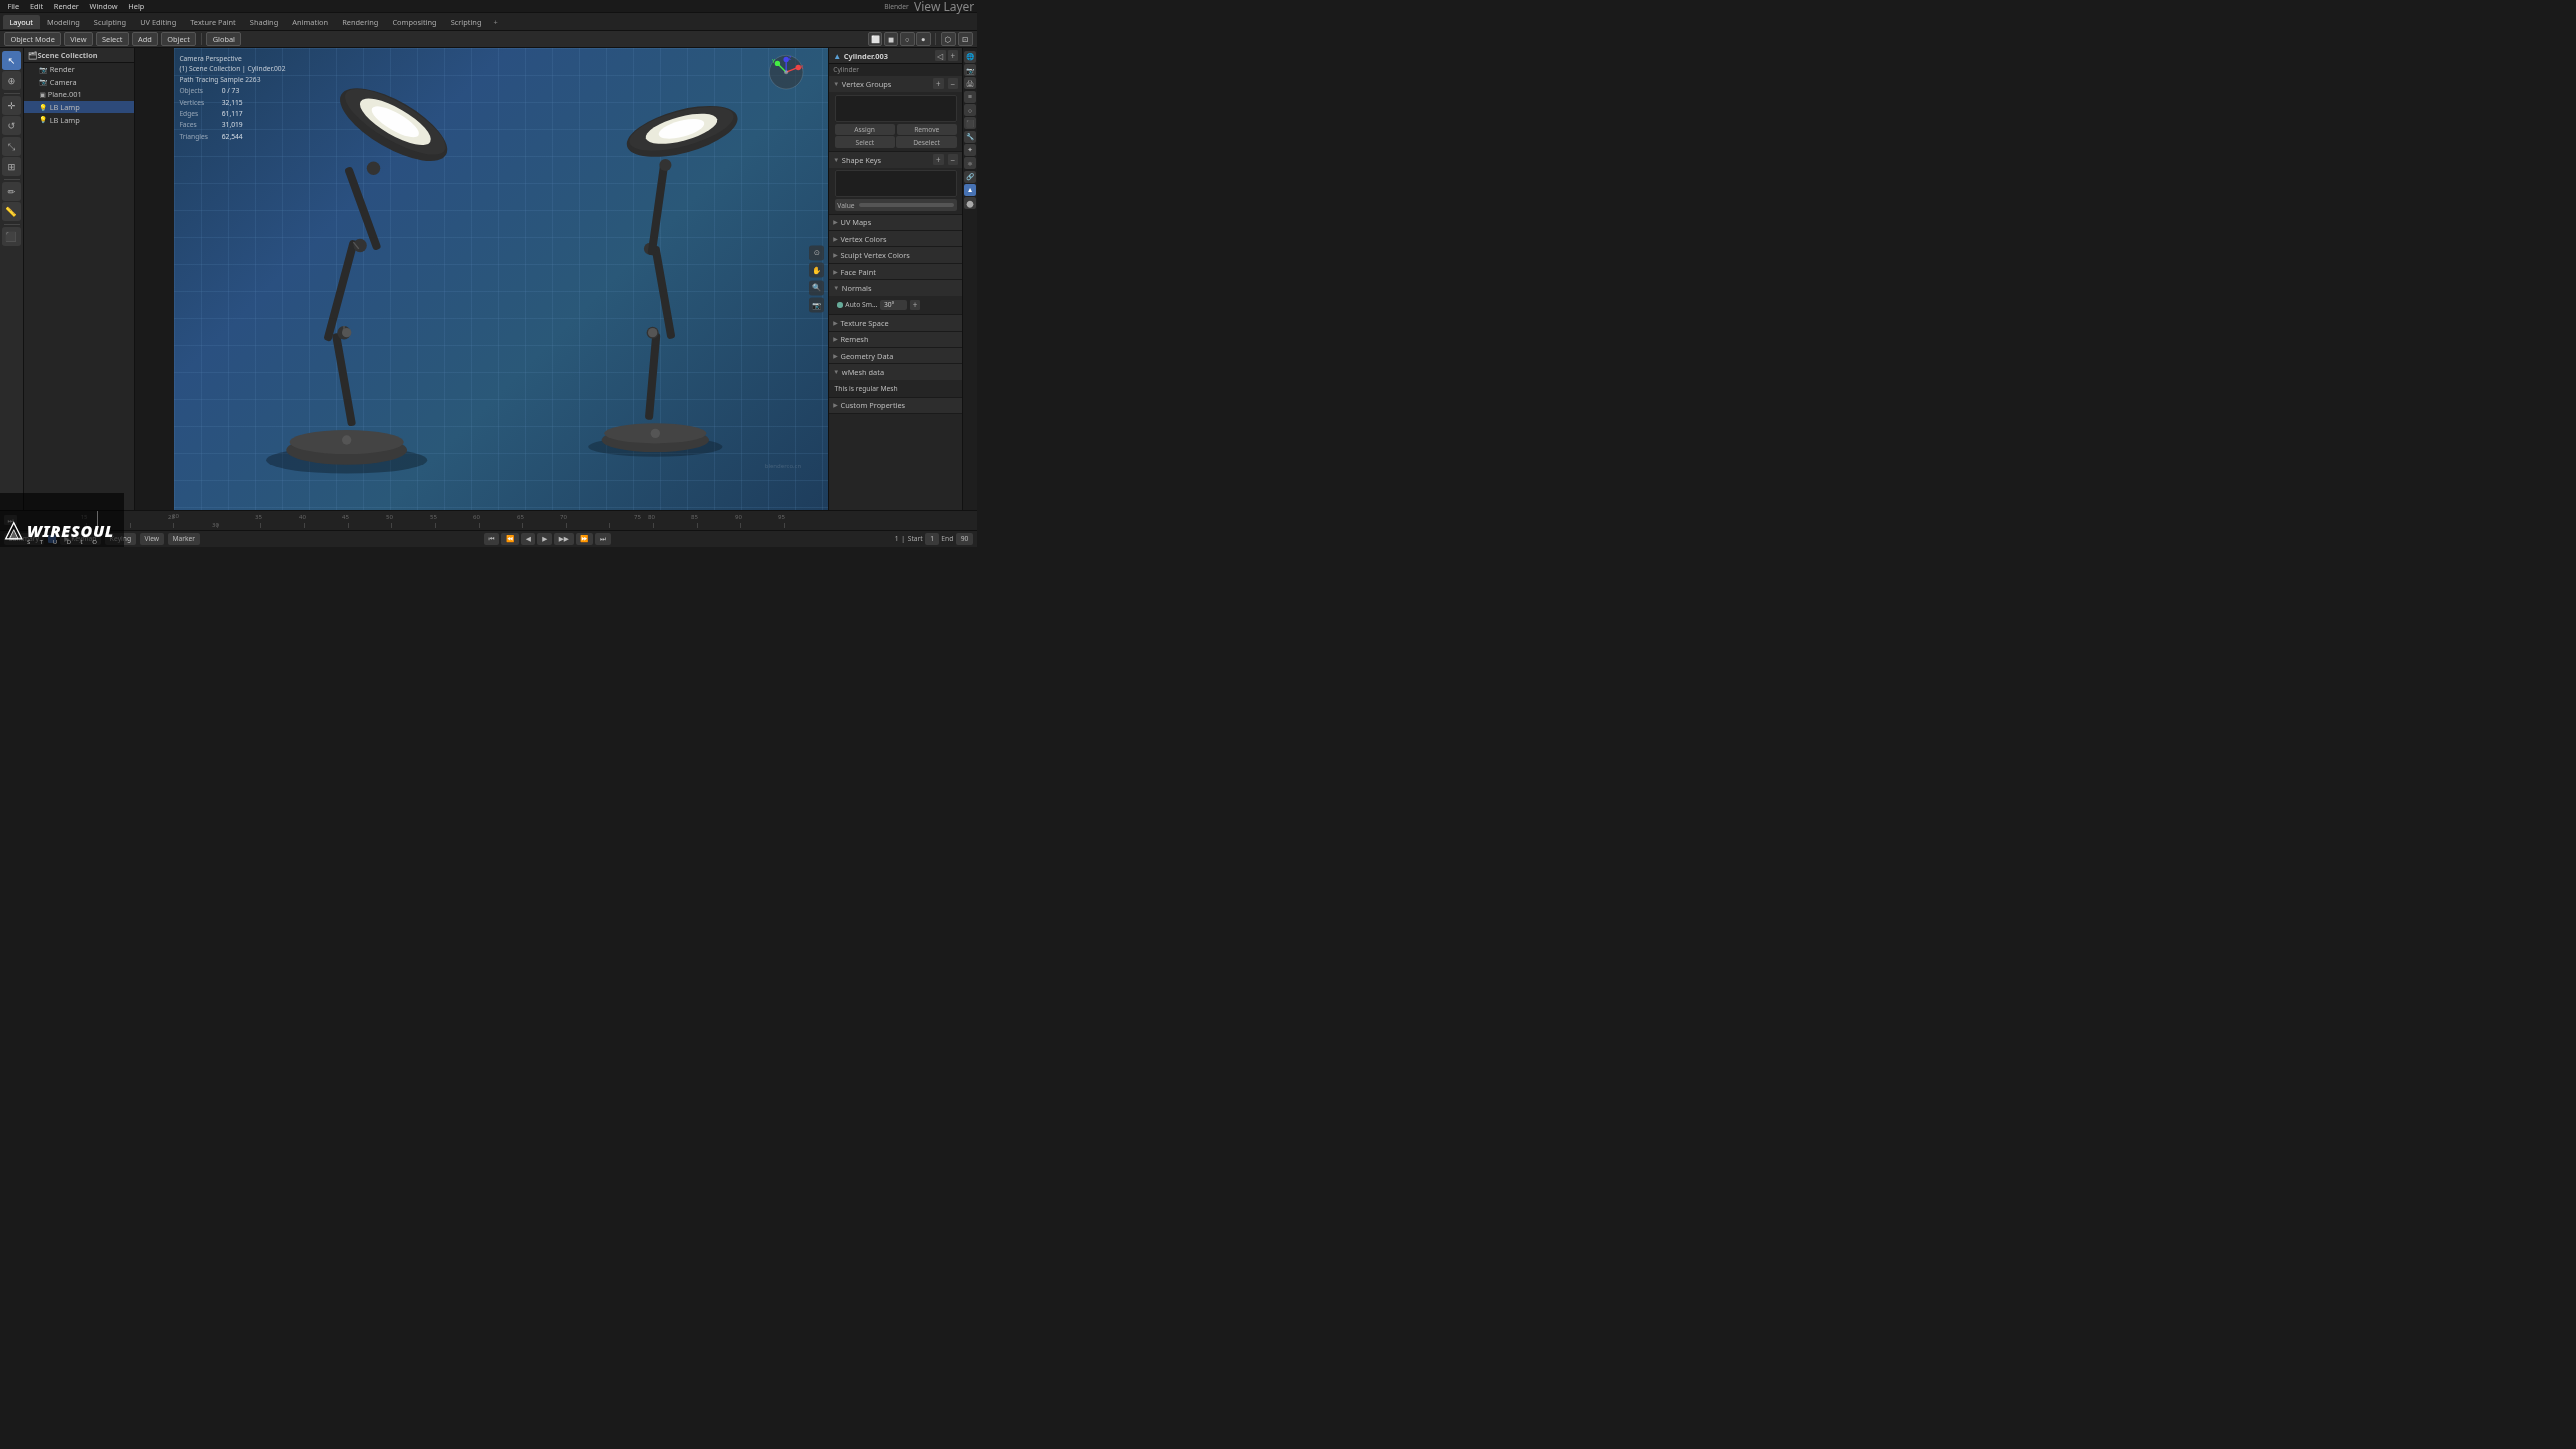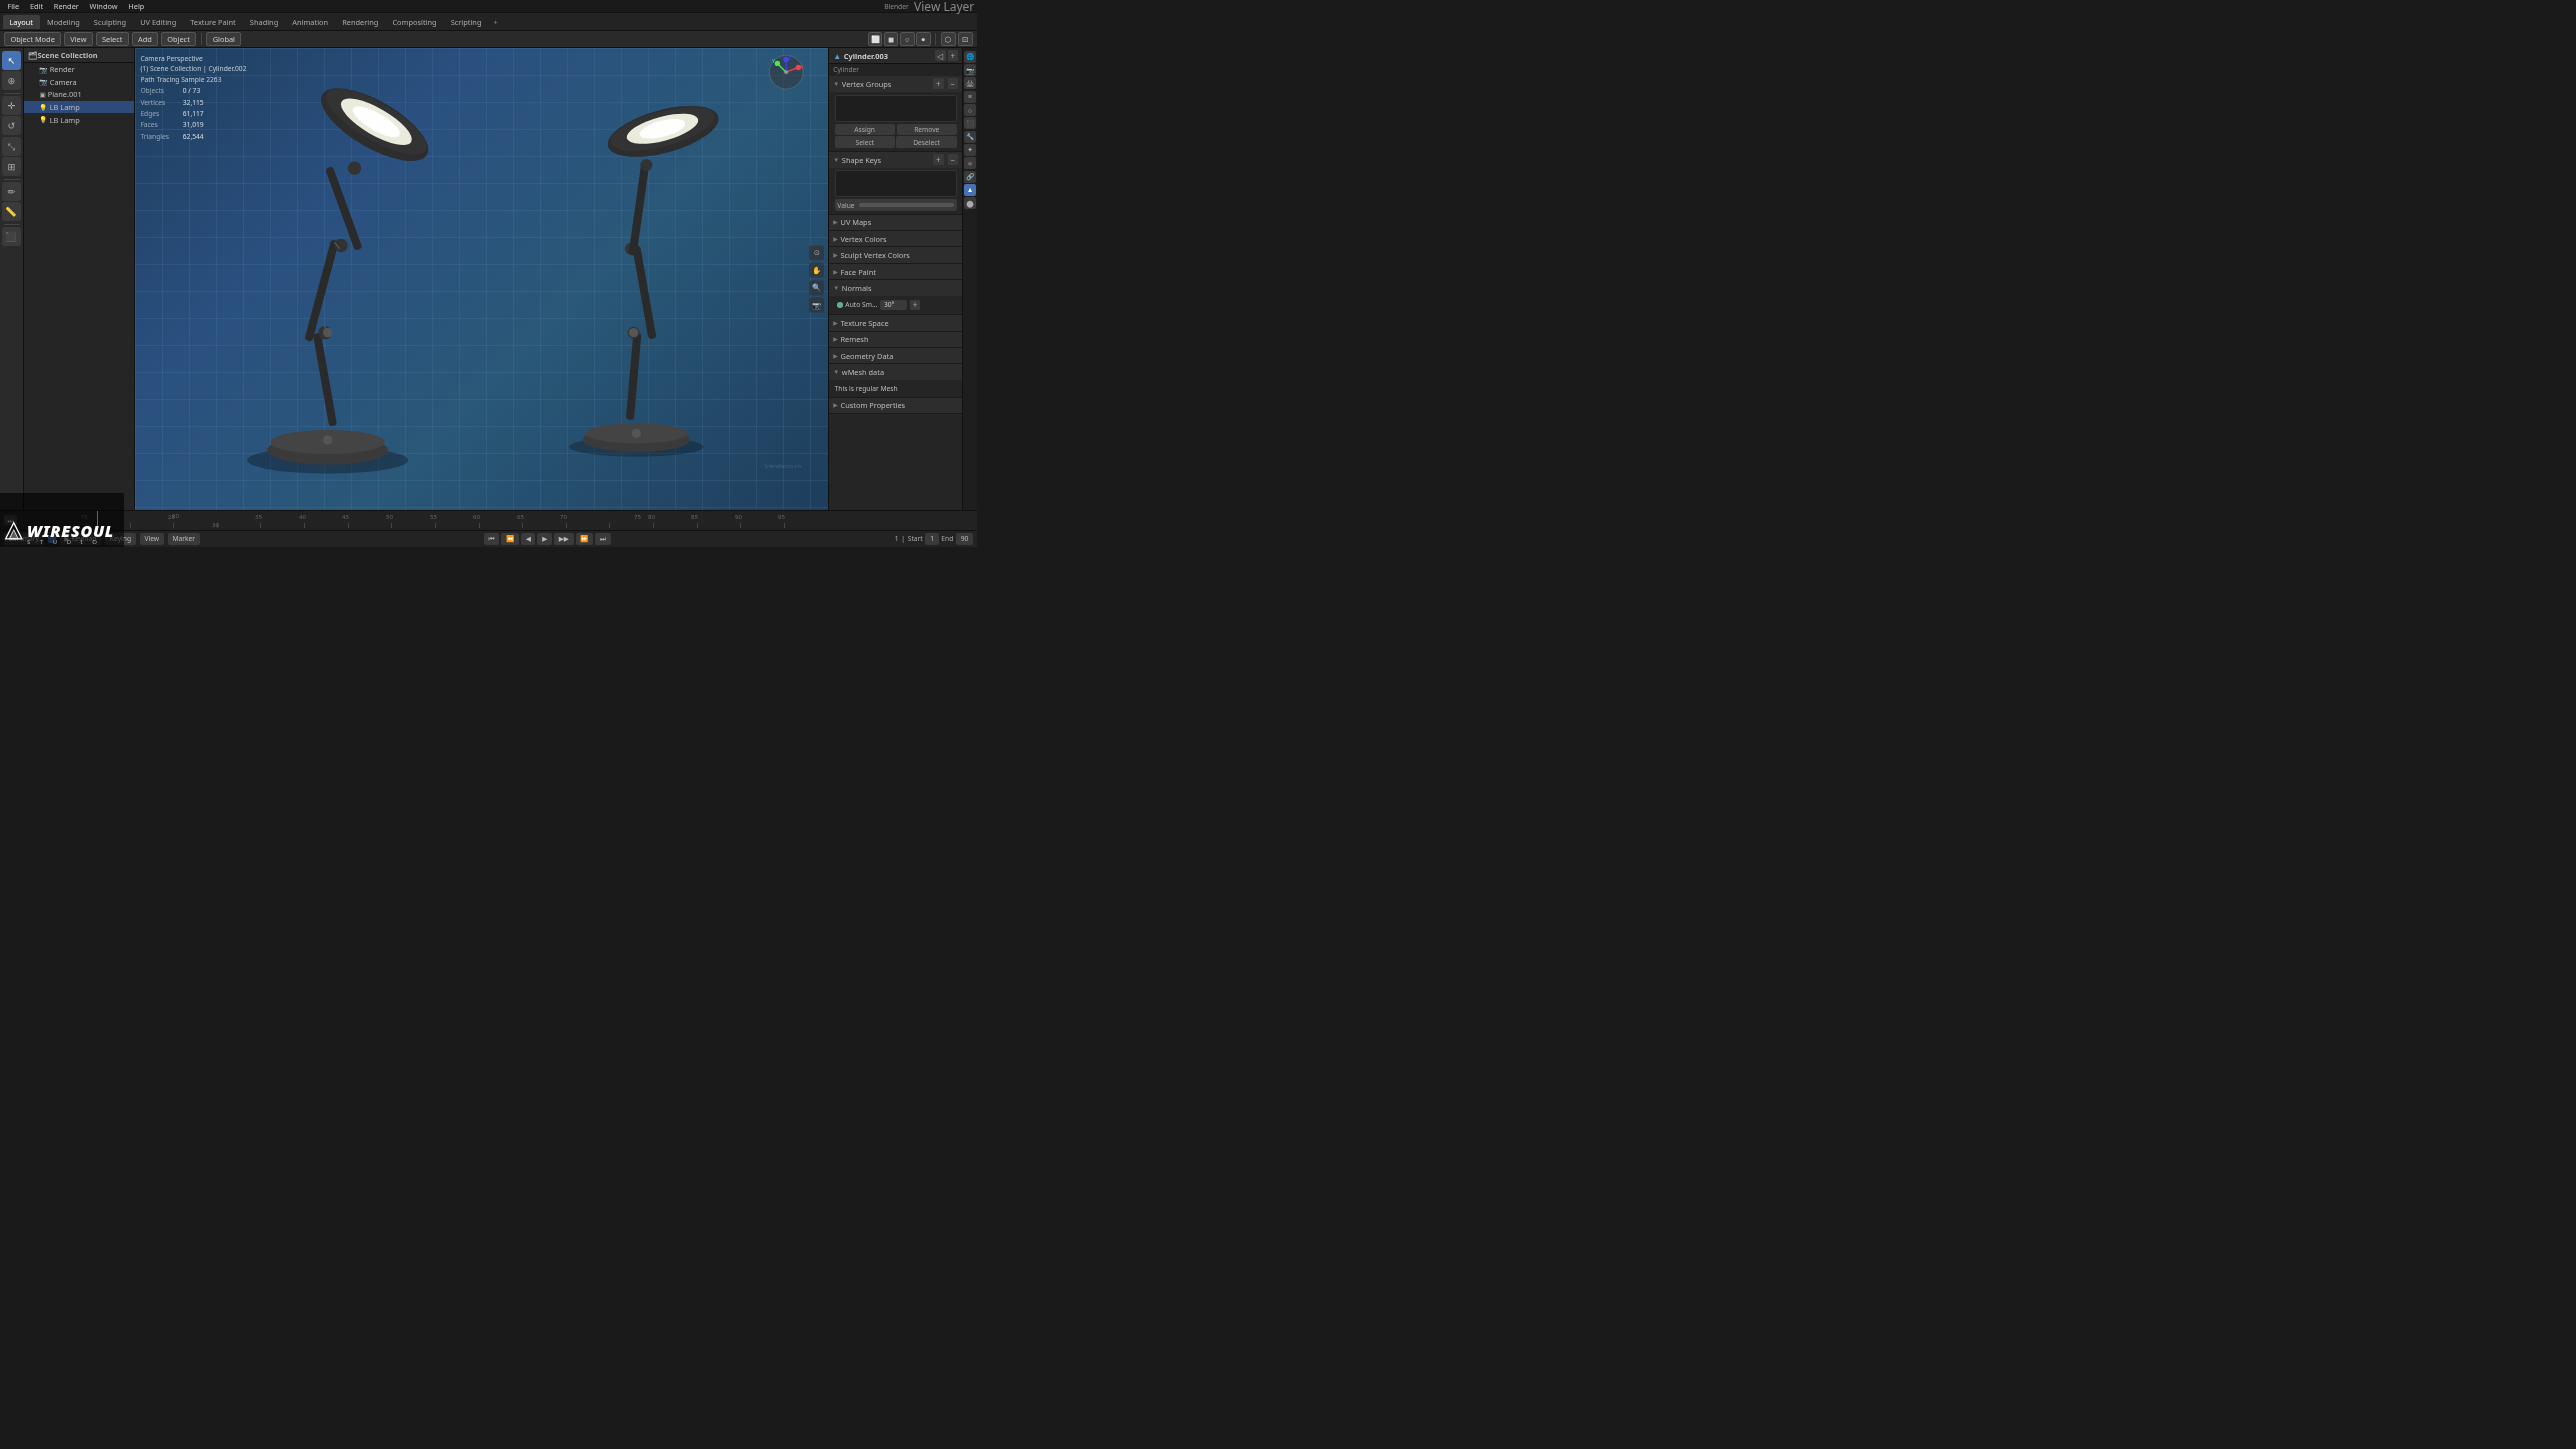--- a/index.html
+++ b/index.html
@@ -149,20 +149,21 @@
     .outliner-item.selected { background: #2d4a7a; }
     .outliner-indent { width: 8px; flex-shrink: 0; }
     .outliner-icon { font-size: 6.7px; color: #aaa; }
 
     
     .viewport {
       flex: 1;
       background: #000000;
       position: relative;
       overflow: hidden;
+      margin-left: 39px;
     }
     .viewport-bg {
       position: absolute;
       inset: 0;
       background: linear-gradient(135deg, #1e3d5c 0%, #2a5080 30%, #2a5878 60%, #1e3d5c 100%);
     }
     .viewport-grid {
       position: absolute;
       inset: 0;
       background-image:

